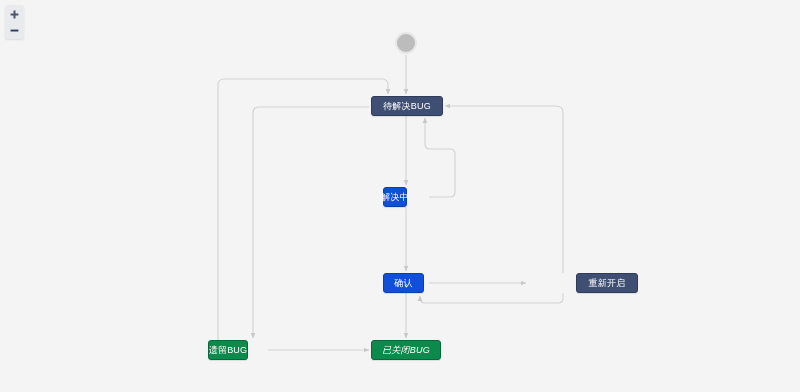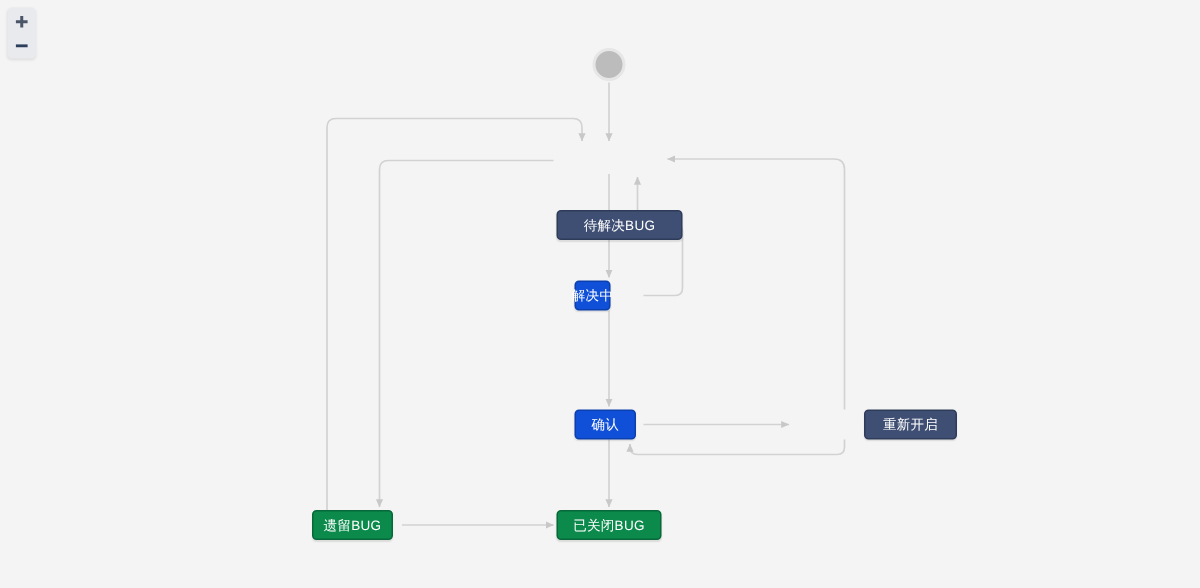--- a/index.html
+++ b/index.html
@@ -110,37 +110,37 @@
     </div>
     <div class="zoom-btn">
       <svg width="9" height="9" viewBox="0 0 9 9">
         <rect x="0.6" y="3.6" width="7.8" height="1.9" fill="#2c3e5c"></rect>
       </svg>
     </div>
   </div>
 
   <div class="start-node" style="left:395px;top:32px;width:22px;height:22px;"></div>
 
-  <div class="node dark" style="left:371px;top:96px;width:84px;height:20px;margin-top:44px;">
+  <div class="node dark" style="left:371px;top:96px;width:72px;height:20px;">
     <span>待解决BUG</span>
   </div>
 
   <div class="node blue" style="left:383px;top:187px;width:24px;height:20px;">
     <span>解决中</span>
   </div>
 
   <div class="node blue" style="left:383px;top:273px;width:41px;height:20px;">
     <span>确认</span>
   </div>
 
   <div class="node dark" style="left:528px;top:273px;width:62px;height:20px;margin-left:48px;">
     <span>重新开启</span>
   </div>
 
-  <div class="node green" style="left:208px;top:340px;width:54px;height:20px;">
+  <div class="node green" style="left:208px;top:340px;width:40px;height:20px;">
     <span>遗留BUG</span>
   </div>
 
-  <div class="node green" style="left:371px;top:340px;width:70px;height:20px;">
+  <div class="node green" style="left:371px;top:340px;width:70px;height:20px;font-style:italic;">
     <span>已关闭BUG</span>
   </div>
 
 </div>
 
 </body></html>

